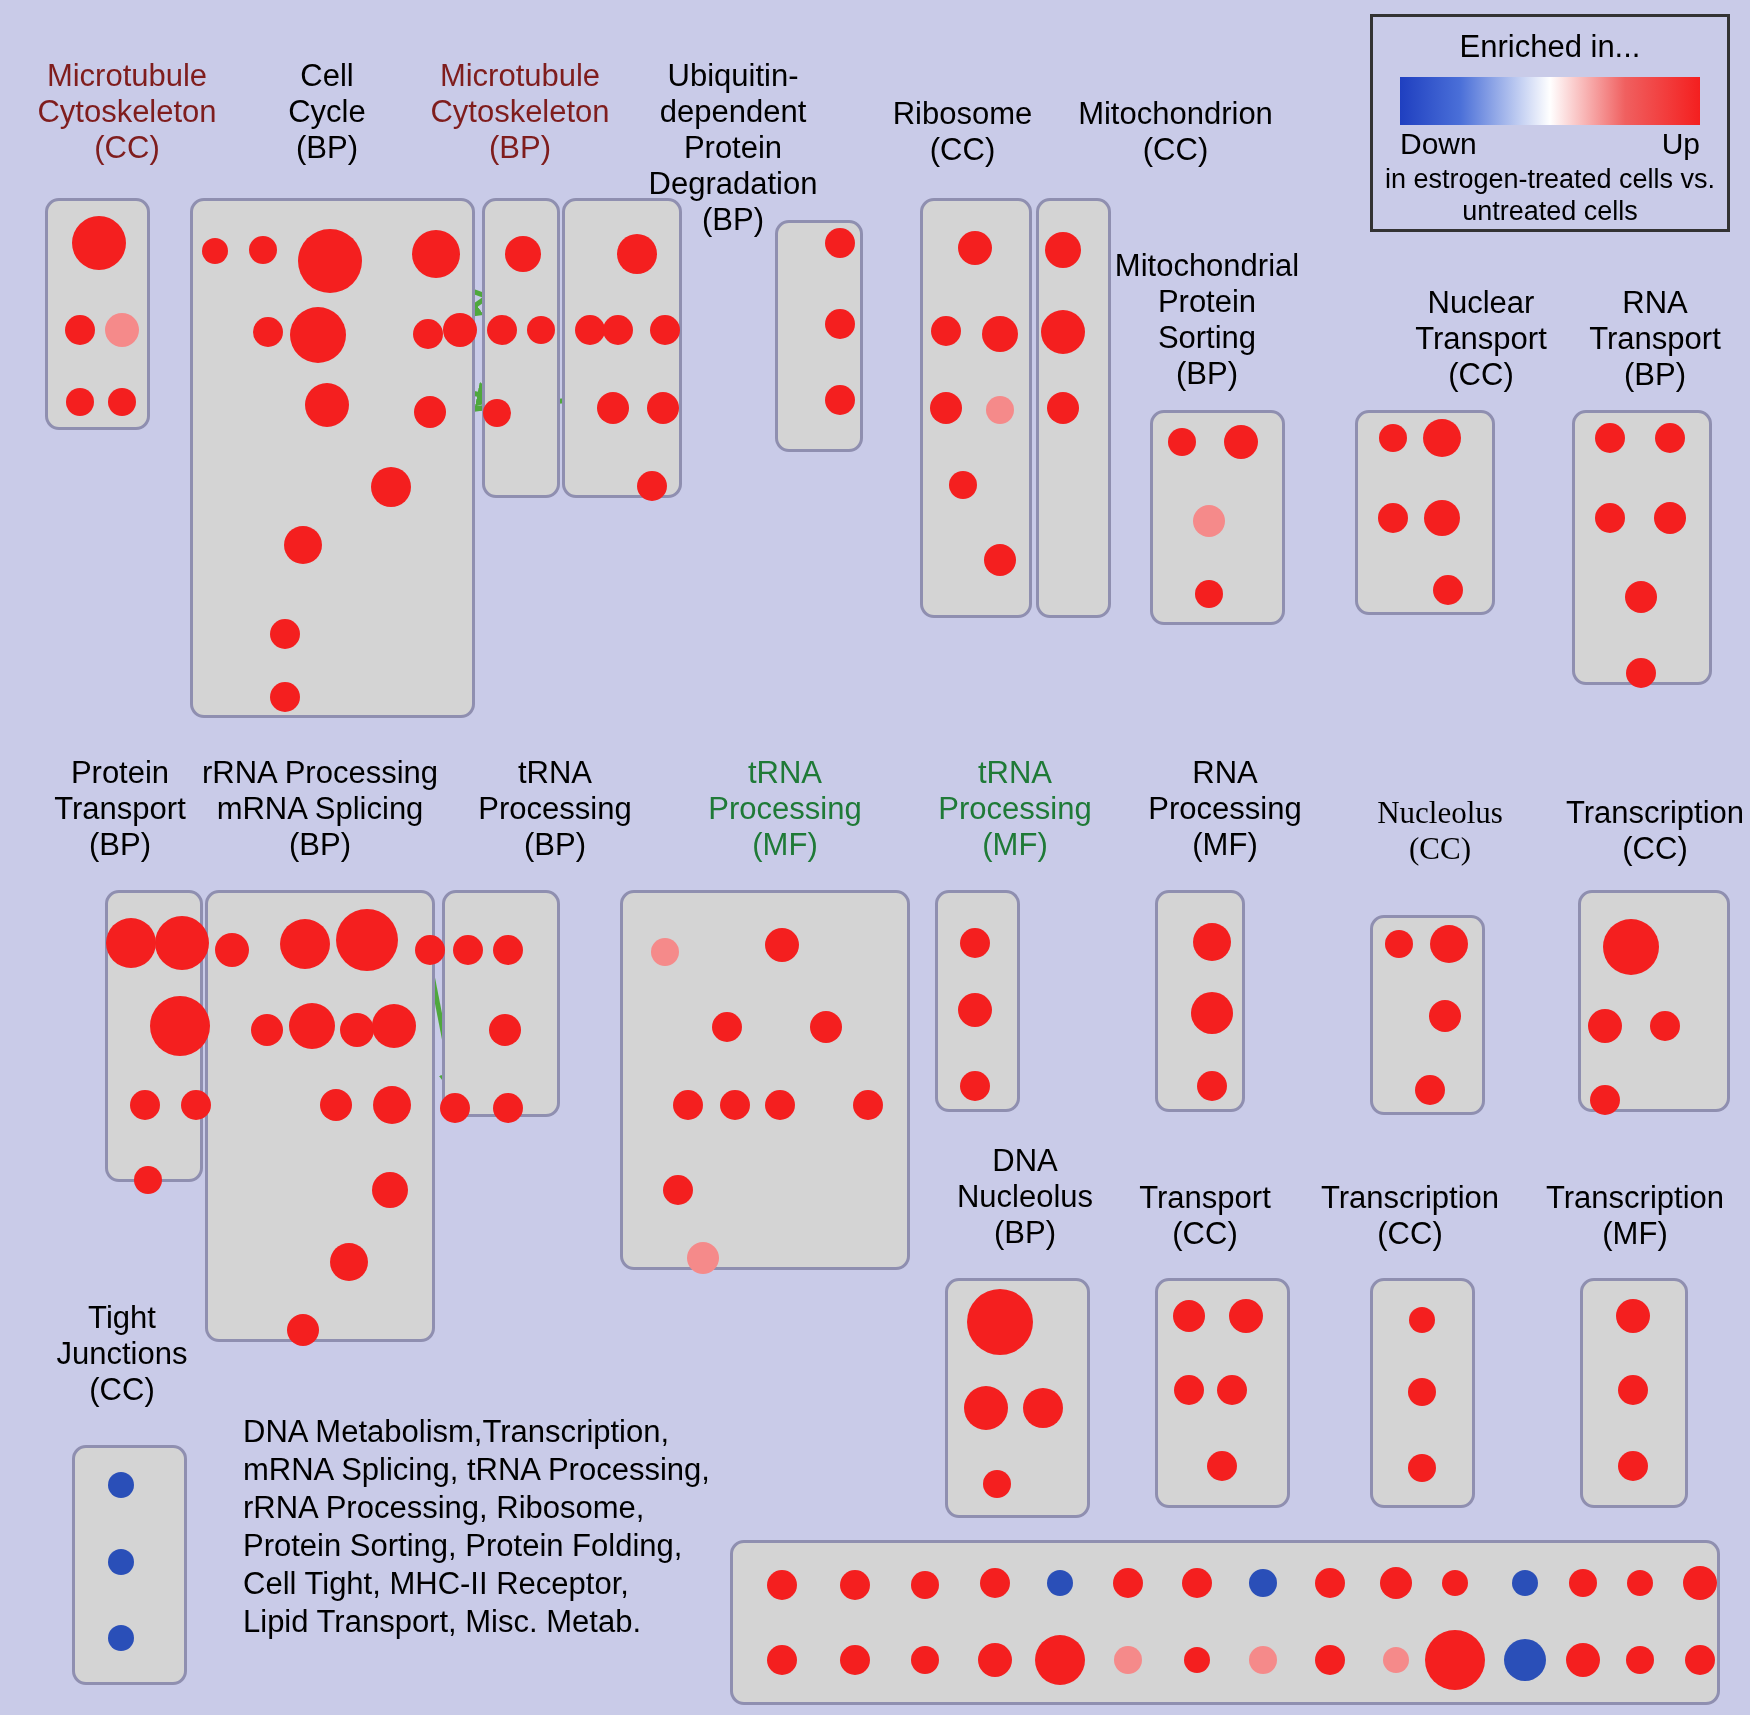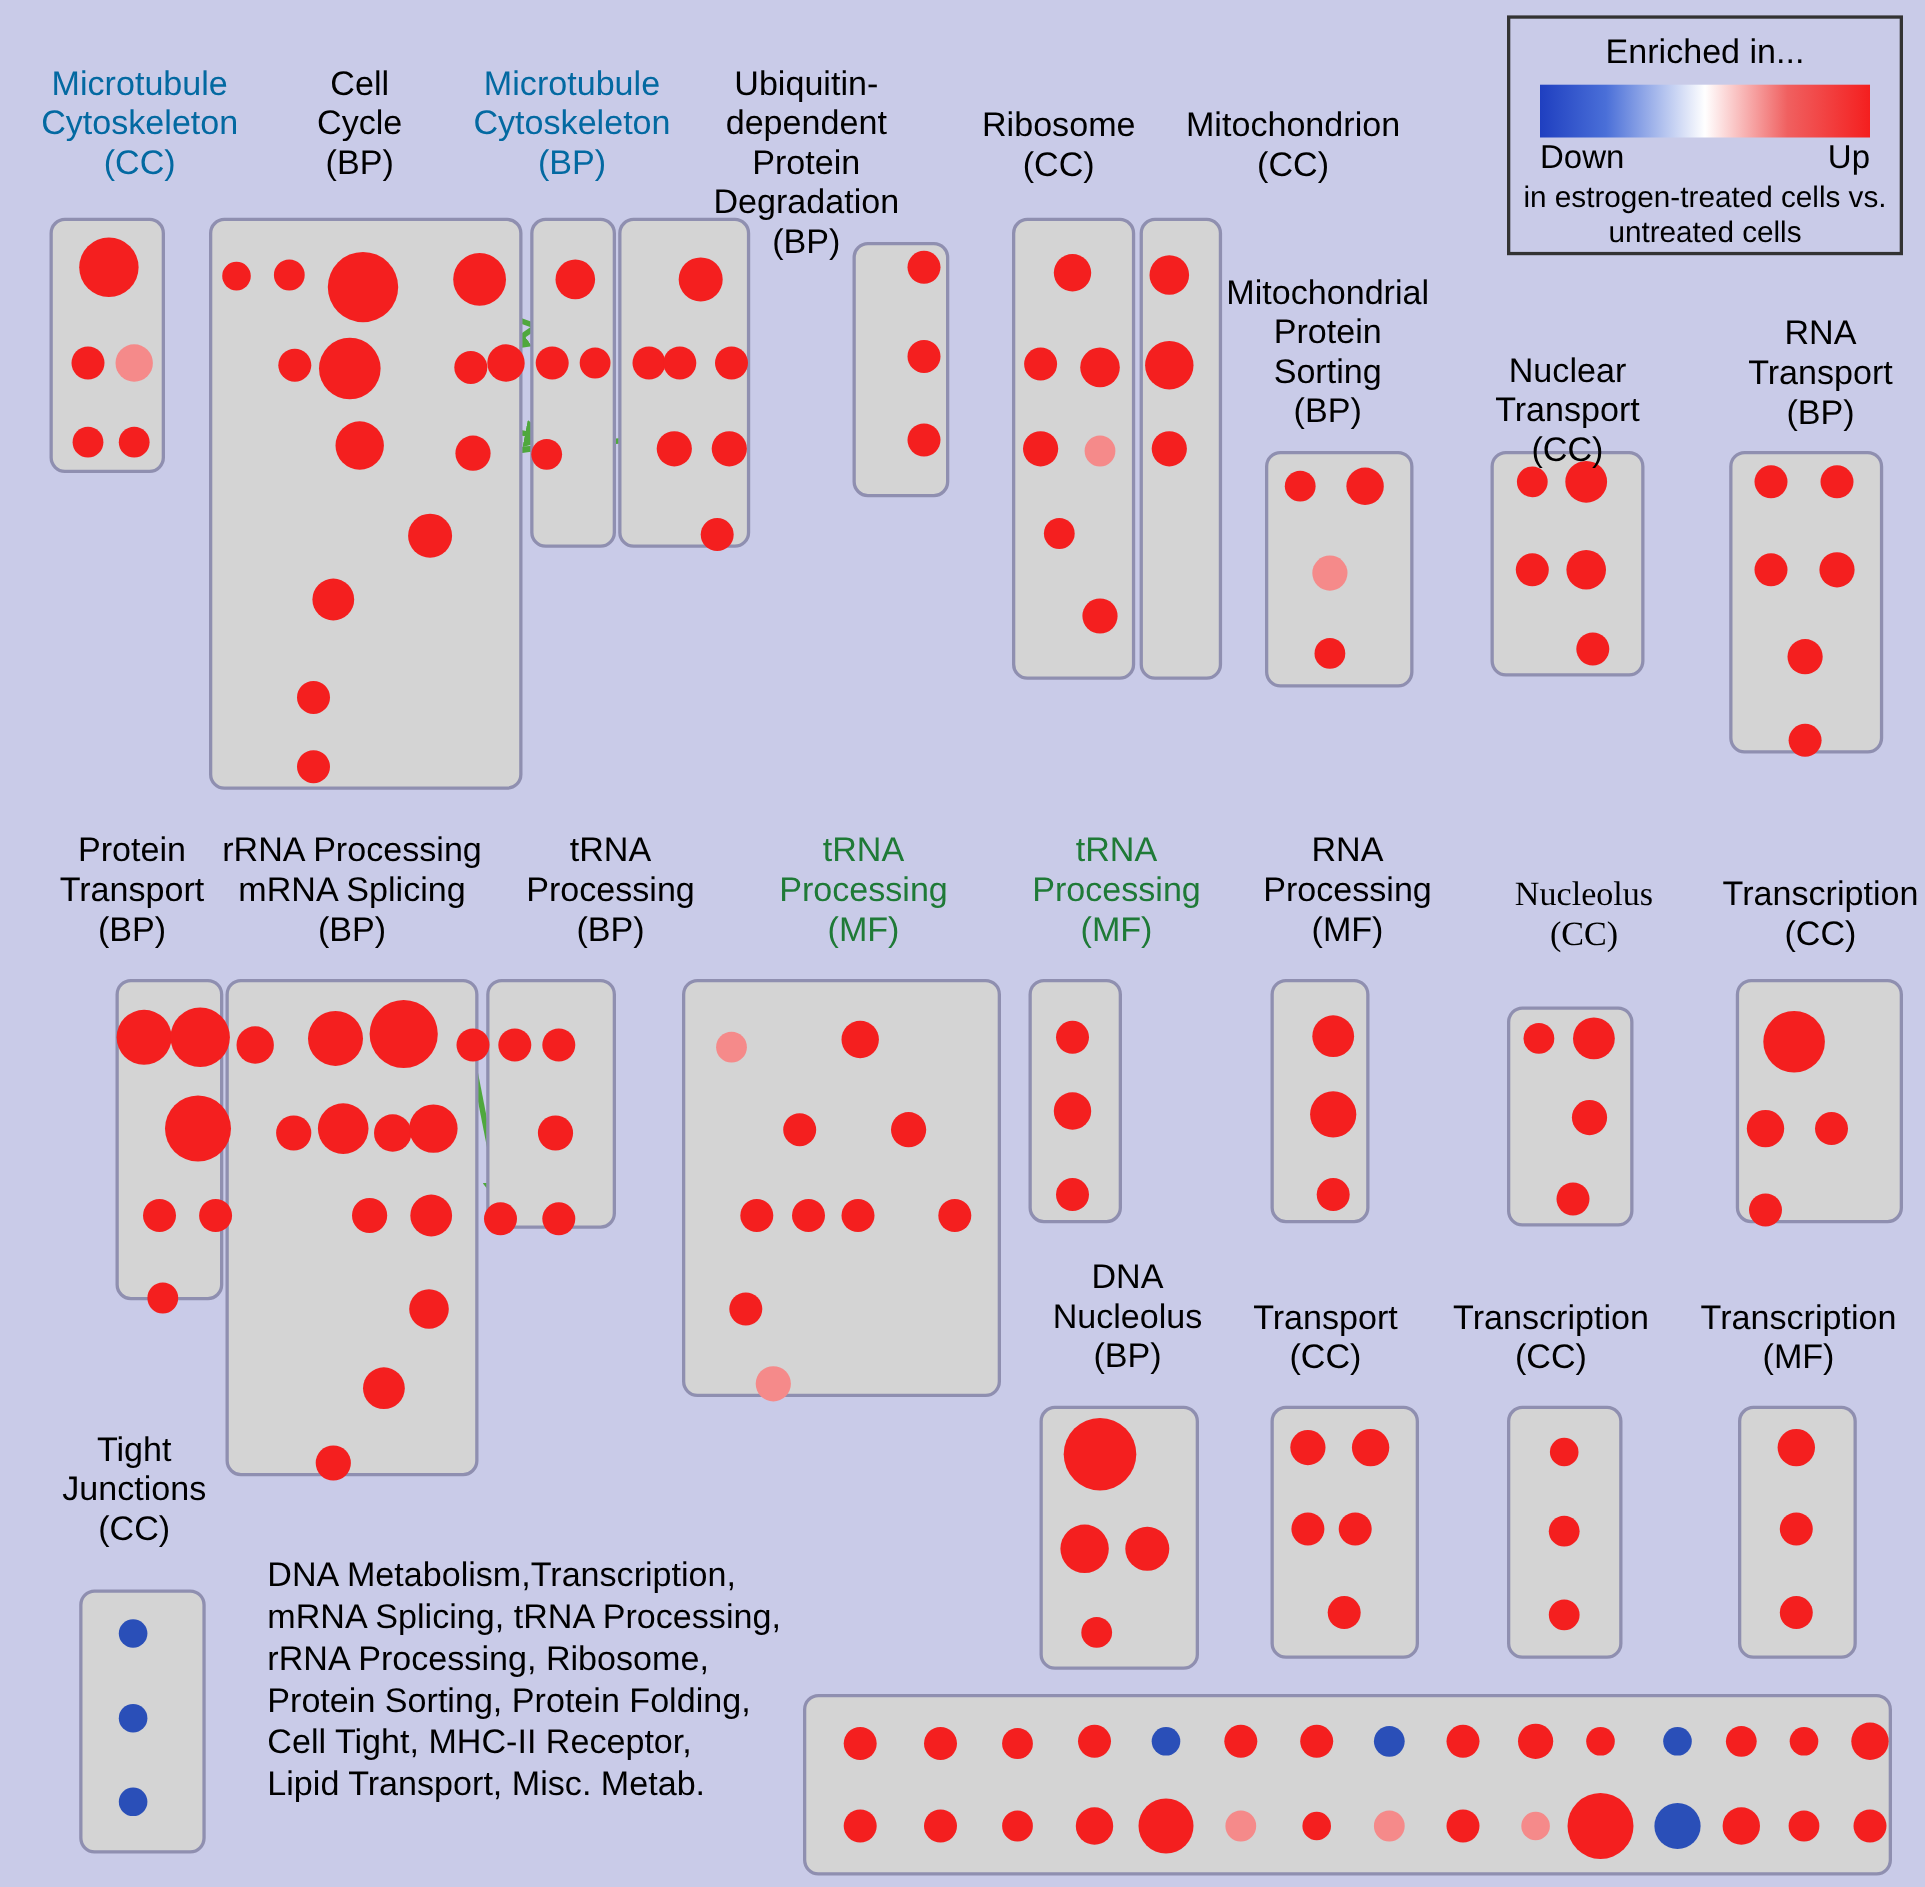--- a/index.html
+++ b/index.html
@@ -19,21 +19,21 @@
     box-sizing:border-box;
   }
   .lbl{
     position:absolute;
     text-align:center;
     color:#000;
     font-size:31px;
     line-height:36px;
     white-space:pre-line;
   }
-  .lbl.cc{color:#0369a1;}
+  .lbl.cc{color:#7f1d1d;}
   .lbl.mf{color:#1f7a37;}
   .node{
     position:absolute;
     border-radius:50%;
     background:#f41f1f;
   }
   svg.edges{position:absolute;left:0;top:0;width:1750px;height:1715px;pointer-events:none;}
   #legend{
     position:absolute;
     right:20px;top:14px;
@@ -383,21 +383,21 @@
 Degradation
 (BP)</div>
       <div class="lbl" style="left: 880px; top: 96px; width: 165px;">Ribosome
 (CC)</div>
       <div class="lbl" style="left: 1068px; top: 96px; width: 215px;">Mitochondrion
 (CC)</div>
       <div class="lbl" style="left: 1102px; top: 248px; width: 210px;">Mitochondrial
 Protein
 Sorting
 (BP)</div>
-      <div class="lbl" style="left: 1340px; top: 285px; width: 170px; margin-top: 34px;">Nuclear
+      <div class="lbl" style="left: 1396px; top: 285px; width: 170px;">Nuclear
 Transport
 (CC)</div>
       <div class="lbl" style="left: 1570px; top: 285px; width: 170px;">RNA
 Transport
 (BP)</div>
       <div class="lbl" style="left: 35px; top: 755px; width: 170px;">Protein
 Transport
 (BP)</div>
       <div class="lbl" style="left: 185px; top: 755px; width: 270px;">rRNA Processing
 mRNA Splicing

